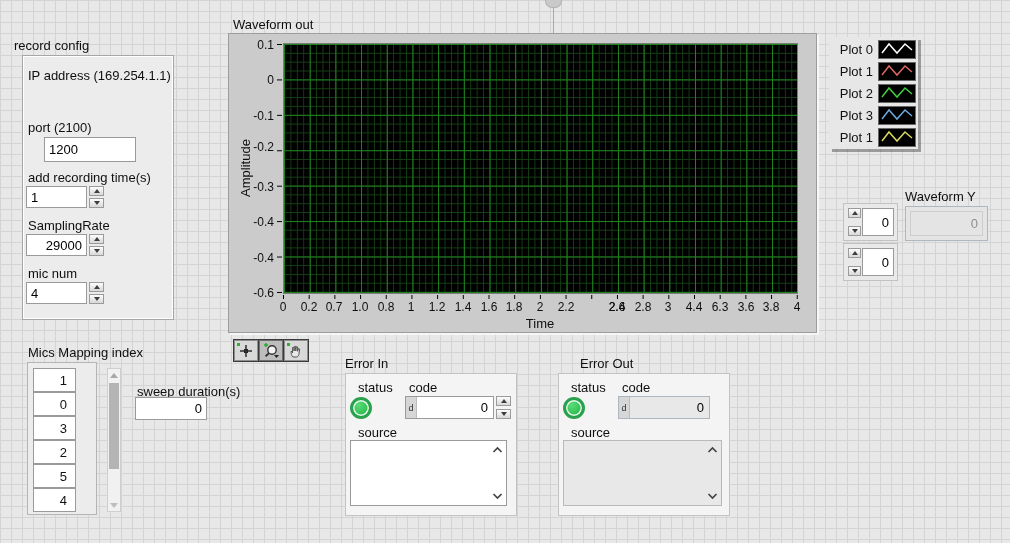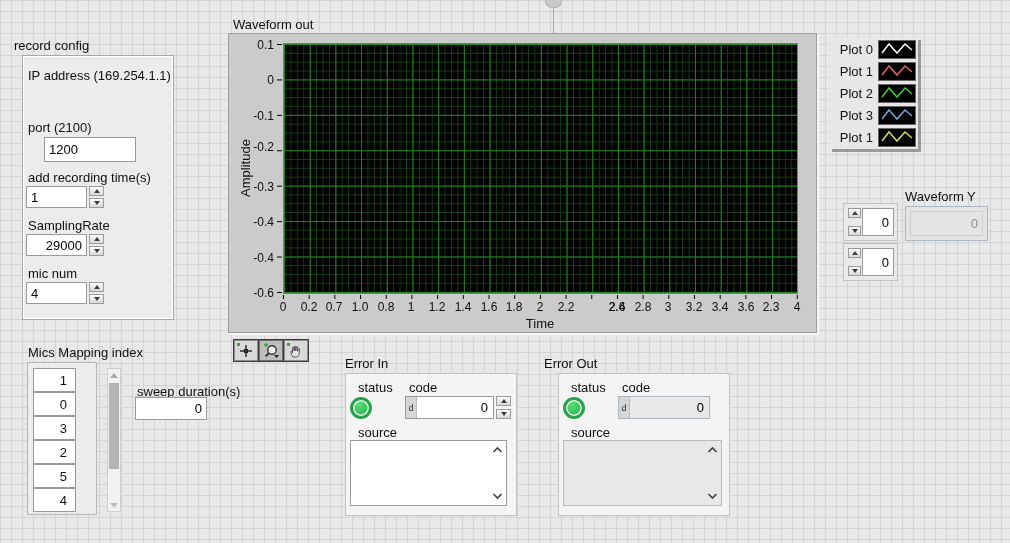--- a/index.html
+++ b/index.html
@@ -173,24 +173,24 @@
   <div class="tick xtick" style="left:437px">1.2</div>
   <div class="tick xtick" style="left:463px">1.4</div>
   <div class="tick xtick" style="left:489px">1.6</div>
   <div class="tick xtick" style="left:514px">1.8</div>
   <div class="tick xtick" style="left:540px">2</div>
   <div class="tick xtick" style="left:566px">2.2</div>
   <div class="tick xtick" style="left:617px">2.4</div>
   <div class="tick xtick" style="left:617px">2.6</div>
   <div class="tick xtick" style="left:643px">2.8</div>
   <div class="tick xtick" style="left:668px">3</div>
-  <div class="tick xtick" style="left:694px">3.2</div>
-  <div class="tick xtick" style="left:720px">3.4</div>
+  <div class="tick xtick" style="left:694px">4.4</div>
+  <div class="tick xtick" style="left:720px">6.3</div>
   <div class="tick xtick" style="left:746px">3.6</div>
-  <div class="tick xtick" style="left:771px">2.3</div>
+  <div class="tick xtick" style="left:771px">3.8</div>
   <div class="tick xtick" style="left:797px">4</div>
 
   <div class="lbl" style="left:245px;top:168px;transform:translate(-50%,-50%) rotate(-90deg)">Amplitude</div>
   <div class="lbl" style="left:540px;top:316px;transform:translateX(-50%)">Time</div>
 
   <div id="graph-palette">
     <div class="pal-btn">
       <div class="gdot"></div>
       <svg width="16" height="16" viewBox="0 0 16 16">
         <line x1="8" y1="2" x2="8" y2="14" stroke="#222" stroke-width="1.4"></line>
@@ -354,21 +354,21 @@
           <polyline points="1.5,6 5.5,2 9.5,6" fill="none" stroke="#444" stroke-width="1.7"></polyline>
         </svg>
     </div>
     <div class="chev" style="right:3px;bottom:5px;position:absolute">
       <svg width="11" height="8" viewBox="0 0 11 8">
           <polyline points="1.5,2 5.5,6 9.5,2" fill="none" stroke="#444" stroke-width="1.7"></polyline>
         </svg>
     </div>
   </div>
 
-  <div class="lbl" style="left:544px;top:356px">Error Out</div>
+  <div class="lbl" style="left:580px;top:356px">Error Out</div>
   <div class="cluster" style="left:558px;top:373px;width:172px;height:143px"></div>
   <div class="lbl" style="left:571px;top:380px">status</div>
   <div class="led" style="left:563px;top:397px"></div>
   <div class="lbl" style="left:622px;top:380px">code</div>
   <div class="tbox" style="left:618px;top:396px;width:92px;height:23px;padding:0;background:#e8e8e8;border-color:#adb6be">
     <span class="radix">d</span>
     <span style="flex:1;text-align:right;padding-right:5px">0</span>
   </div>
   <div class="lbl" style="left:571px;top:425px">source</div>
   <div class="tbox" style="left:563px;top:440px;width:159px;height:66px;align-items:flex-start;background:#e8e8e8;border-color:#b9b9b9">

